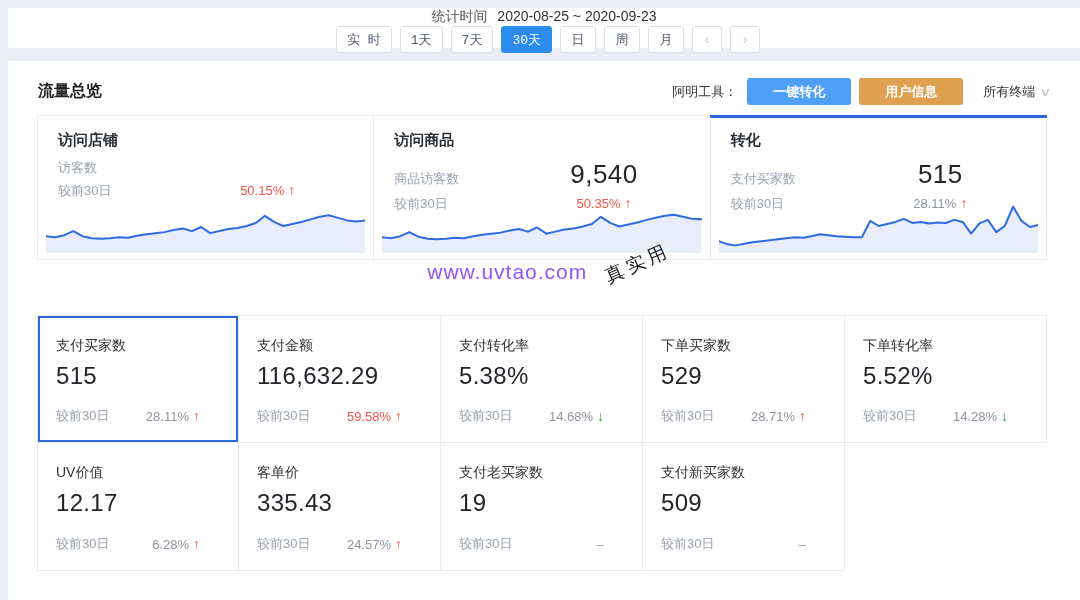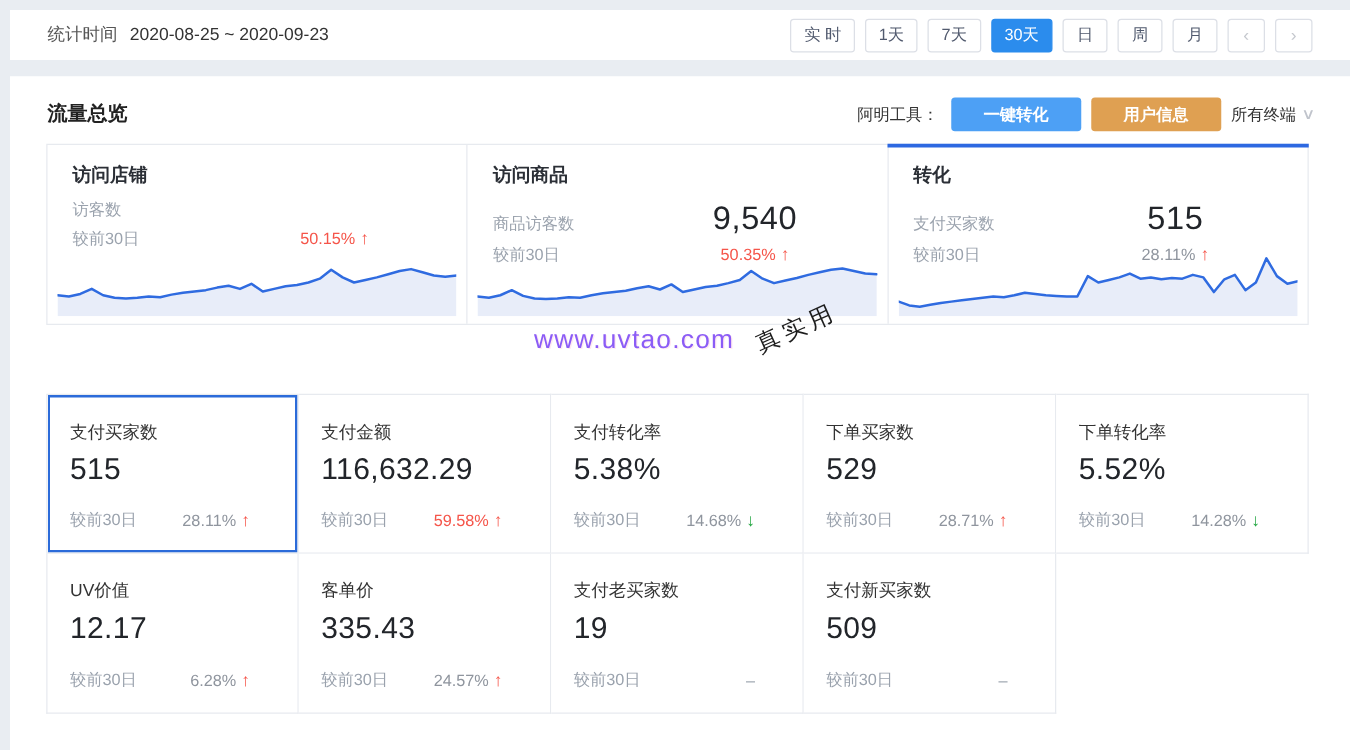--- a/index.html
+++ b/index.html
@@ -2,39 +2,39 @@
 <html><head>
 <meta charset="utf-8">
 <style>
   * { margin:0; padding:0; box-sizing:border-box; }
   html,body { background:#e9edf2; }
   body { font-family:"Liberation Sans","DejaVu Sans",sans-serif; }
   .page { position:relative; width:1080px; height:600px; background:#e9edf2; overflow:hidden; }
 
   
   .topbar { position:absolute; top:8px; left:8px; right:0; height:40px; background:#fff;
-            display:flex; align-items:center; justify-content:space-between; padding:0 30px 0 30px; }
+            display:flex; align-items:center; justify-content:space-between; padding:0 30px 0 30px;flex-direction:column; }
   .stat-time { font-size:14px; color:#333; }
   .stat-time .lbl { color:#555; margin-right:6px; }
   .range-group { display:flex; align-items:center; }
   .rbtn { min-width:36px; height:27px; padding:0 10px; margin-left:8px; background:#fff;
           border:1px solid #dcdfe6; border-radius:3px; font-size:13px; color:#515a6e; cursor:pointer;
-          font-family:Liberation Sans, sans-serif; display:inline-flex; align-items:center; justify-content:center; }
+          font-family:Liberation Mono, monospace; display:inline-flex; align-items:center; justify-content:center; }
   .rbtn.active { background:#2b8ced; border-color:#2b8ced; color:#fff; }
   .rbtn.nav { color:#c5c8ce; font-size:14px; width:30px; min-width:30px; padding:0; }
 
   
   .panel { position:absolute; top:61px; left:8px; right:0; bottom:0; background:#fff; }
   .panel-header { display:flex; align-items:center; justify-content:space-between; padding:17px 30px 0 30px; }
   .panel-title { font-size:16px; font-weight:bold; color:#222; }
   .tools { display:flex; align-items:center; }
   .tools .tlabel { font-size:13px; color:#333; margin-right:10px; }
   .tbtn { width:104px; height:27px; border:none; border-radius:3px; color:#fff; font-size:13px;
           font-weight:bold; margin-right:8px; cursor:pointer; font-family:inherit; }
-  .terminal { font-size:13px; color:#333; margin-left:0; display:inline-flex; align-items:center; cursor:pointer;font-family:Liberation Mono, monospace; }
+  .terminal { font-size:13px; color:#333; margin-left:12px; display:inline-flex; align-items:center; cursor:pointer; }
   .terminal .chev { color:#c0c4cc; font-size:12px; margin-left:6px; transform:scaleX(1.4); }
 
   
   .trend-cards { position:absolute; top:54px; left:29px; right:33px; height:145px;
                  border:1px solid #e7eaef; display:flex; }
   .tcard { flex:1; position:relative; }
   .tcard + .tcard { border-left:1px solid #e7eaef; }
   .tcard .topline { position:absolute; top:-1px; left:-1px; right:-1px; height:3px; background:#2d68e1; display:none; }
   .tcard.selected .topline { display:block; }
   .tcard-title { margin:15px 20px 9px 20px; font-size:15px; font-weight:600; color:#2b2f36; }

